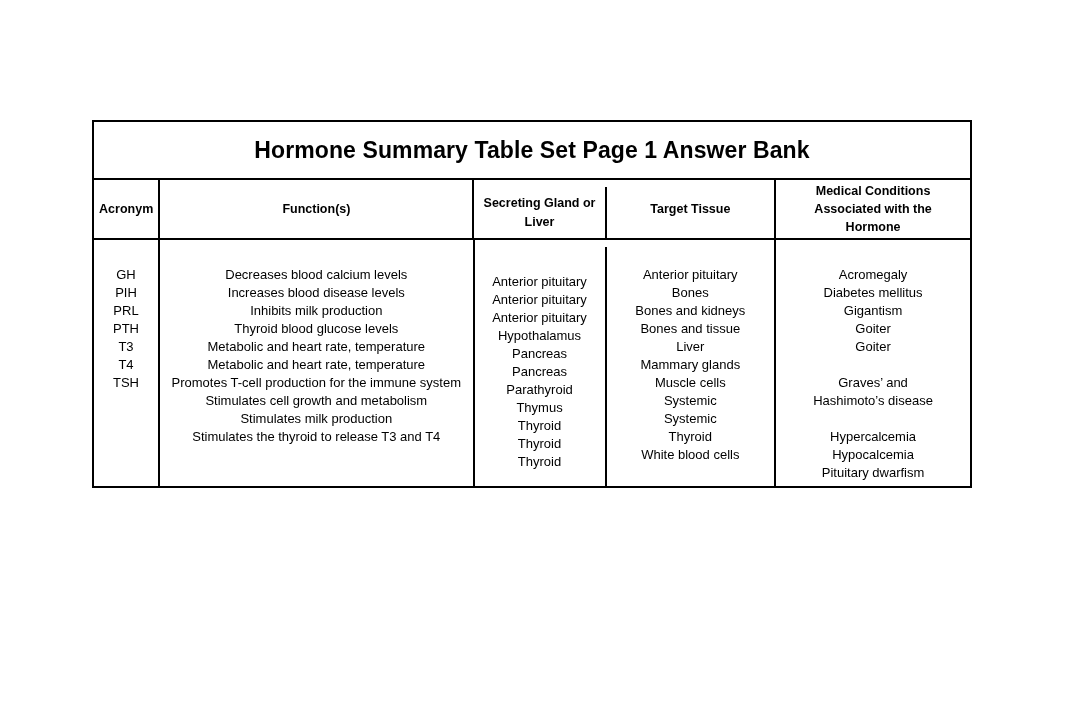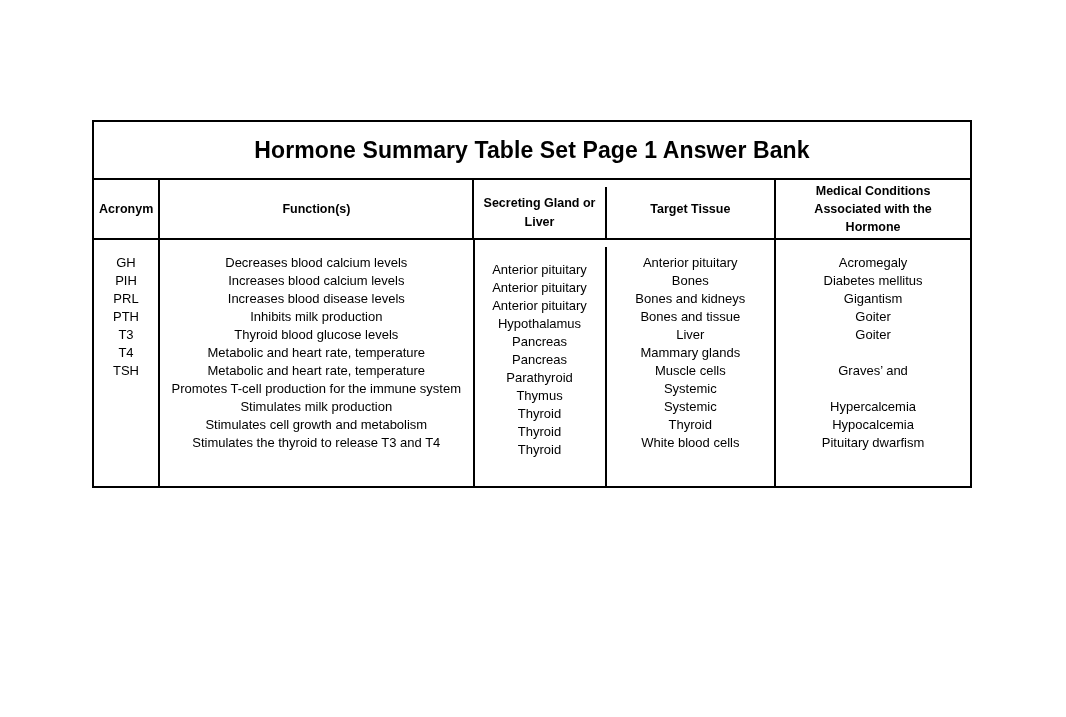--- a/index.html
+++ b/index.html
@@ -76,21 +76,21 @@
 
   
   .body-row {
     height: 246px;
     display: flex;
     box-sizing: border-box;
   }
   .body-cell {
     box-sizing: border-box;
     border-right: 2px solid #000000;
-    padding-top: 14px;
+    padding-top: 26px;
     text-align: center;
     font-size: 13px;
     line-height: 18px;
     overflow: hidden;
   }
   .body-cell:last-child { border-right: none; }
 
   .body-cell .line {
     white-space: nowrap;
     height: 18px;
@@ -147,29 +147,28 @@
           <div class="line">GH</div>
           <div class="line">PIH</div>
           <div class="line">PRL</div>
           <div class="line">PTH</div>
           <div class="line">T3</div>
           <div class="line">T4</div>
           <div class="line">TSH</div>
         </div>
       <div class="body-cell col-function">
           <div class="line">Decreases blood calcium levels</div>
-          <div class="line">Increases blood calcium levels</div>
           <div class="line">Increases blood disease levels</div>
           <div class="line">Inhibits milk production</div>
           <div class="line">Thyroid blood glucose levels</div>
           <div class="line">Metabolic and heart rate, temperature</div>
           <div class="line">Metabolic and heart rate, temperature</div>
           <div class="line">Promotes T-cell production for the immune system</div>
+          <div class="line">Stimulates cell growth and metabolism</div>
           <div class="line">Stimulates milk production</div>
-          <div class="line">Stimulates cell growth and metabolism</div>
           <div class="line">Stimulates the thyroid to release T3 and T4</div>
         </div>
       <div class="body-cell col-gland">
           <div class="line">Anterior pituitary</div>
           <div class="line">Anterior pituitary</div>
           <div class="line">Anterior pituitary</div>
           <div class="line">Hypothalamus</div>
           <div class="line">Pancreas</div>
           <div class="line">Pancreas</div>
           <div class="line">Parathyroid</div>
@@ -192,20 +191,21 @@
           <div class="line">White blood cells</div>
         </div>
       <div class="body-cell col-condition">
           <div class="line">Acromegaly</div>
           <div class="line">Diabetes mellitus</div>
           <div class="line">Gigantism</div>
           <div class="line">Goiter</div>
           <div class="line">Goiter</div>
           <div class="line blank">&nbsp;</div>
           <div class="line">Graves’ and</div>
+          <div class="line">Hashimoto’s disease</div>
           <div class="line blank">&nbsp;</div>
           <div class="line">Hypercalcemia</div>
           <div class="line">Hypocalcemia</div>
           <div class="line">Pituitary dwarfism</div>
         </div>
     </div>
 
   </div>
 
 </div>

